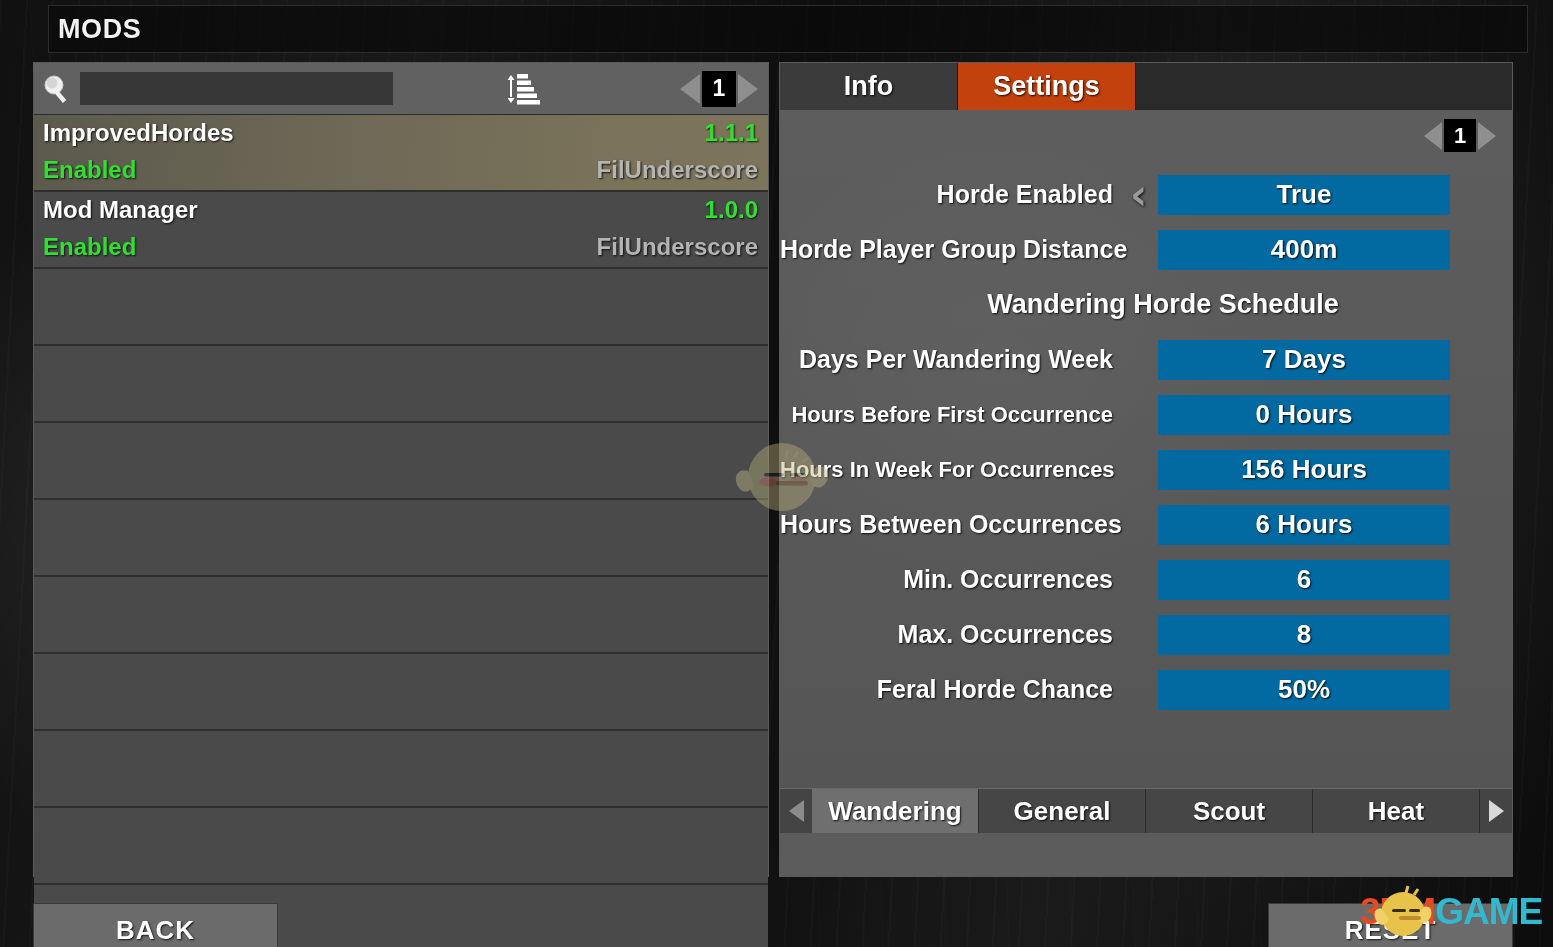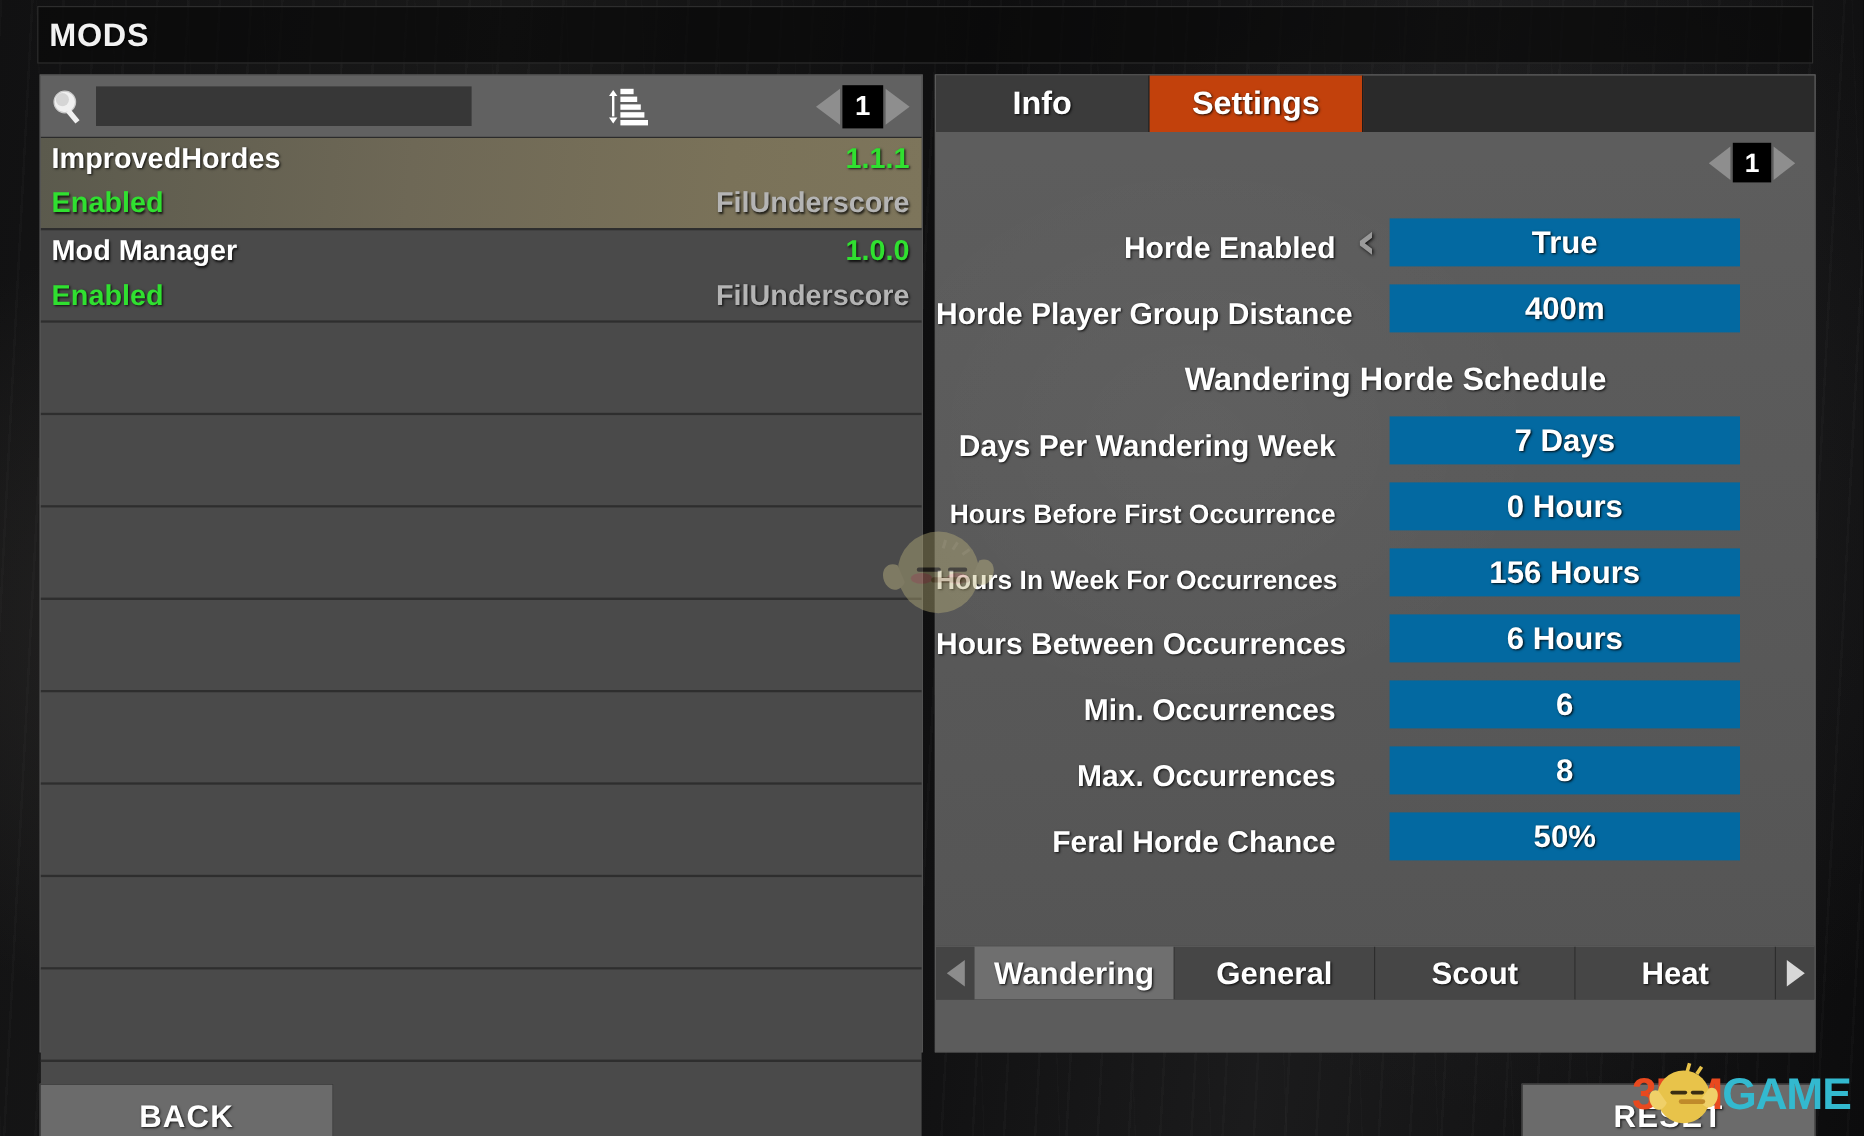--- a/index.html
+++ b/index.html
@@ -33,21 +33,21 @@
         rgba(0,0,0,0) 2px, rgba(0,0,0,0) 26px),
       repeating-linear-gradient(88deg,
         rgba(255,255,255,0.012) 0px, rgba(255,255,255,0.012) 1px,
         rgba(0,0,0,0) 1px, rgba(0,0,0,0) 63px);
     pointer-events: none;
   }
 
   
   #title-bar {
     position: absolute;
-    left: 31px; top: 5px;
+    left: 48px; top: 5px;
     width: 1480px; height: 48px;
     background: rgba(10,10,10,0.72);
     border: 1px solid #2d2d2d;
     display: flex; align-items: center;
   }
   #title-bar .title {
     color: #f2f2f2;
     font-size: 27px;
     font-weight: bold;
     letter-spacing: 0.6px;
@@ -201,21 +201,21 @@
   #pager-settings .page-num { min-width: 32px; height: 33px; font-size: 22px; }
 
   #settings-list {
     position: relative;
     z-index: 2;
     padding-top: 57px;
   }
   .srow {
     position: relative;
     height: 55px;
-    display: flex; align-items: flex-end;
+    display: flex; align-items: center;
   }
   .srow .lbl {
     width: 345px;
     text-align: right;
     padding-right: 12px;
     color: #ffffff;
     font-size: 25px; font-weight: bold;
     text-shadow: 1px 1px 2px rgba(0,0,0,0.85);
     white-space: nowrap;
   }

